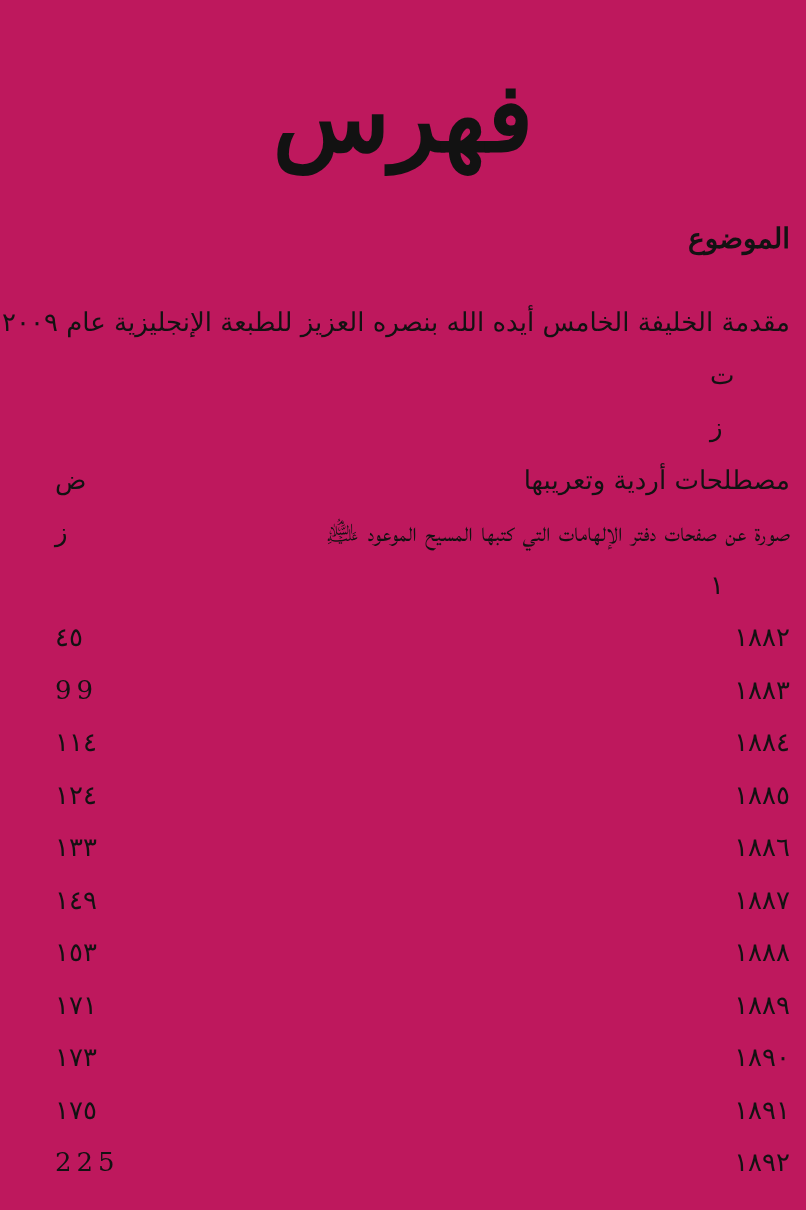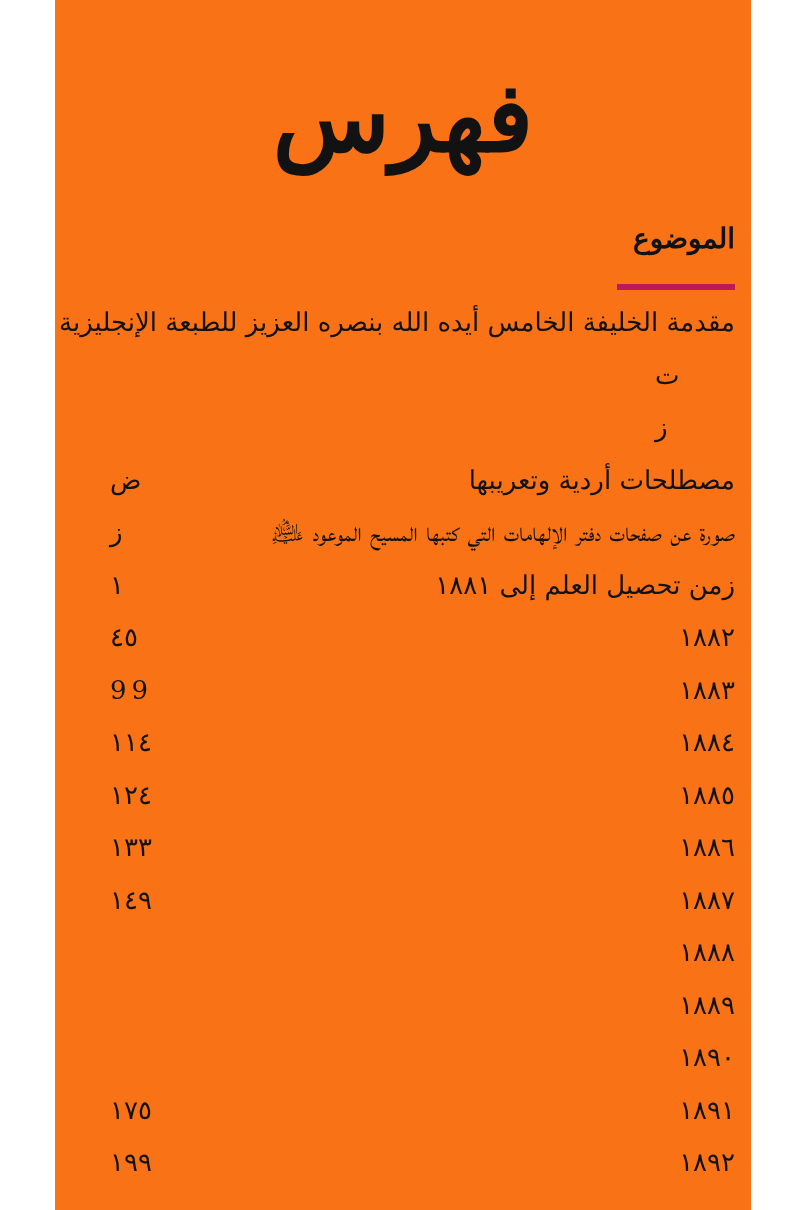--- a/index.html
+++ b/index.html
@@ -2,24 +2,24 @@
 <html lang="ar"><head>
 <meta charset="utf-8">
 <style>
   html, body {
     margin: 0;
     padding: 0;
     background: #ffffff;
   }
   .page {
     position: relative;
-    width: 696px;
+    width: 806px;
     height: 1210px;
     margin: 0 auto;
-    background: #f97316;
+    background: #be185d;
     color: #121212;
     direction: rtl;
     overflow: hidden;
     font-family: "DejaVu Serif", "Liberation Serif", serif;
   }
   .title {
     padding-top: 44px;
     height: 148px;
     line-height: 148px;
     text-align: center;
@@ -107,21 +107,20 @@
         <div class="cell-subject">مصطلحات أردية وتعريبها</div>
         <div class="cell-pagenum">ض</div>
       </div>
 
       <div class="row">
         <div class="cell-subject">صورة عن صفحات دفتر الإلهامات التي كتبها المسيح الموعود ﵇</div>
         <div class="cell-pagenum">ز</div>
       </div>
 
       <div class="row">
-        <div class="cell-subject">زمن تحصيل العلم إلى ١٨٨١</div>
         <div class="cell-pagenum">١</div>
       </div>
 
       <div class="row">
         <div class="cell-subject numeric">١٨٨٢</div>
         <div class="cell-pagenum">٤٥</div>
       </div>
 
       <div class="row">
         <div class="cell-subject numeric">١٨٨٣</div>
@@ -143,35 +142,38 @@
         <div class="cell-pagenum">١٣٣</div>
       </div>
 
       <div class="row">
         <div class="cell-subject numeric">١٨٨٧</div>
         <div class="cell-pagenum">١٤٩</div>
       </div>
 
       <div class="row">
         <div class="cell-subject numeric">١٨٨٨</div>
+        <div class="cell-pagenum">١٥٣</div>
       </div>
 
       <div class="row">
         <div class="cell-subject numeric">١٨٨٩</div>
+        <div class="cell-pagenum">١٧١</div>
       </div>
 
       <div class="row">
         <div class="cell-subject numeric">١٨٩٠</div>
+        <div class="cell-pagenum">١٧٣</div>
       </div>
 
       <div class="row">
         <div class="cell-subject numeric">١٨٩١</div>
         <div class="cell-pagenum">١٧٥</div>
       </div>
 
       <div class="row">
         <div class="cell-subject numeric">١٨٩٢</div>
-        <div class="cell-pagenum">١٩٩</div>
+        <div class="cell-pagenum">225</div>
       </div>
     </div>
 
   </div>
 </div>
 
 </body></html>

